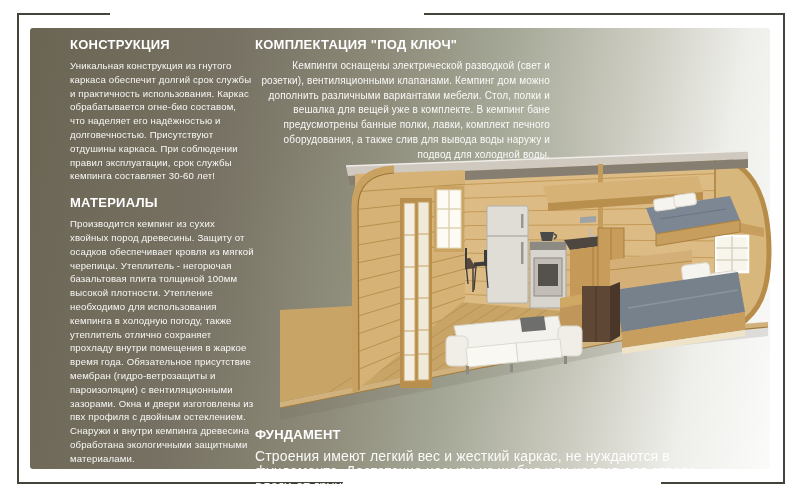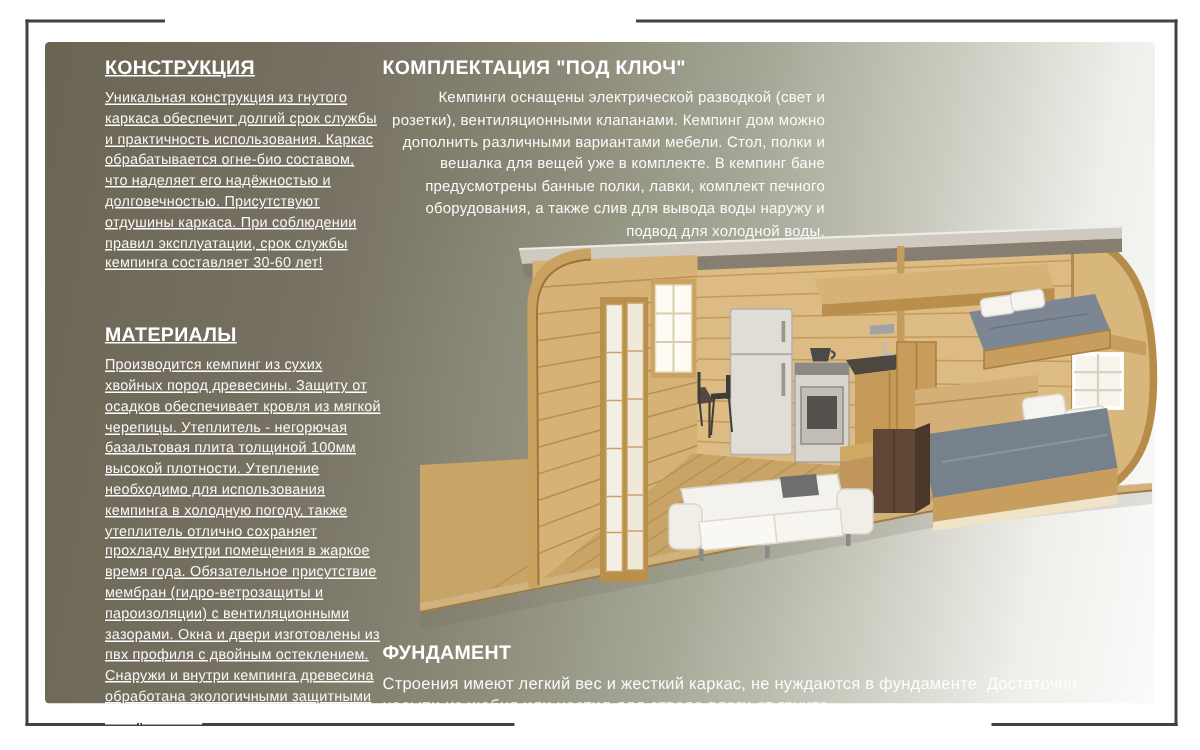--- a/index.html
+++ b/index.html
@@ -19,27 +19,27 @@
       linear-gradient(100deg,#6a6553 0%,#767162 25%,#8f8c7b 45%,#a7aa99 60%,#cdccc1 75%,#eeeeea 88%,#fbfbfa 100%);
   }
   .section{position:absolute;color:#ffffff;}
   .section h2{
     margin:0 0 7px 0;font-size:13px;font-weight:bold;letter-spacing:.25px;
   }
   .section p{
     margin:0;font-size:9.6px;line-height:13.8px;letter-spacing:.15px;
     color:rgba(255,255,255,.95);font-weight:normal;
   }
-  .col-left{left:70px;top:37px;width:184px;text-decoration:underline;}
+  .col-left{left:70px;top:37px;width:184px;}
   .col-left .sub+ .sub{display:block;}
-  .sub-materials h2{margin-top:32px;}
+  .sub-materials h2{margin-top:12px;}
   .col-mid{left:255px;top:37px;width:295px;}
   .col-mid p{font-size:10px;line-height:14.8px;text-align:right;}
   .col-found{left:255px;top:427px;width:480px;}
-  .col-found p{font-size:11px;line-height:14.8px;}
+  .col-found p{font-size:14px;line-height:14.8px;}
   .cabin{position:absolute;left:268px;top:140px;width:508px;height:312px;pointer-events:none;}
 </style>
 </head>
 <body>
 
 <div class="frame-line" style="left:17px;top:13px;width:2px;height:471px;"></div>
 <div class="frame-line" style="left:783px;top:13px;width:2px;height:471px;"></div>
 <div class="frame-line" style="left:17px;top:13px;width:93px;height:2px;"></div>
 <div class="frame-line" style="left:424px;top:13px;width:361px;height:2px;"></div>
 <div class="frame-line" style="left:17px;top:482px;width:326px;height:2px;"></div>

